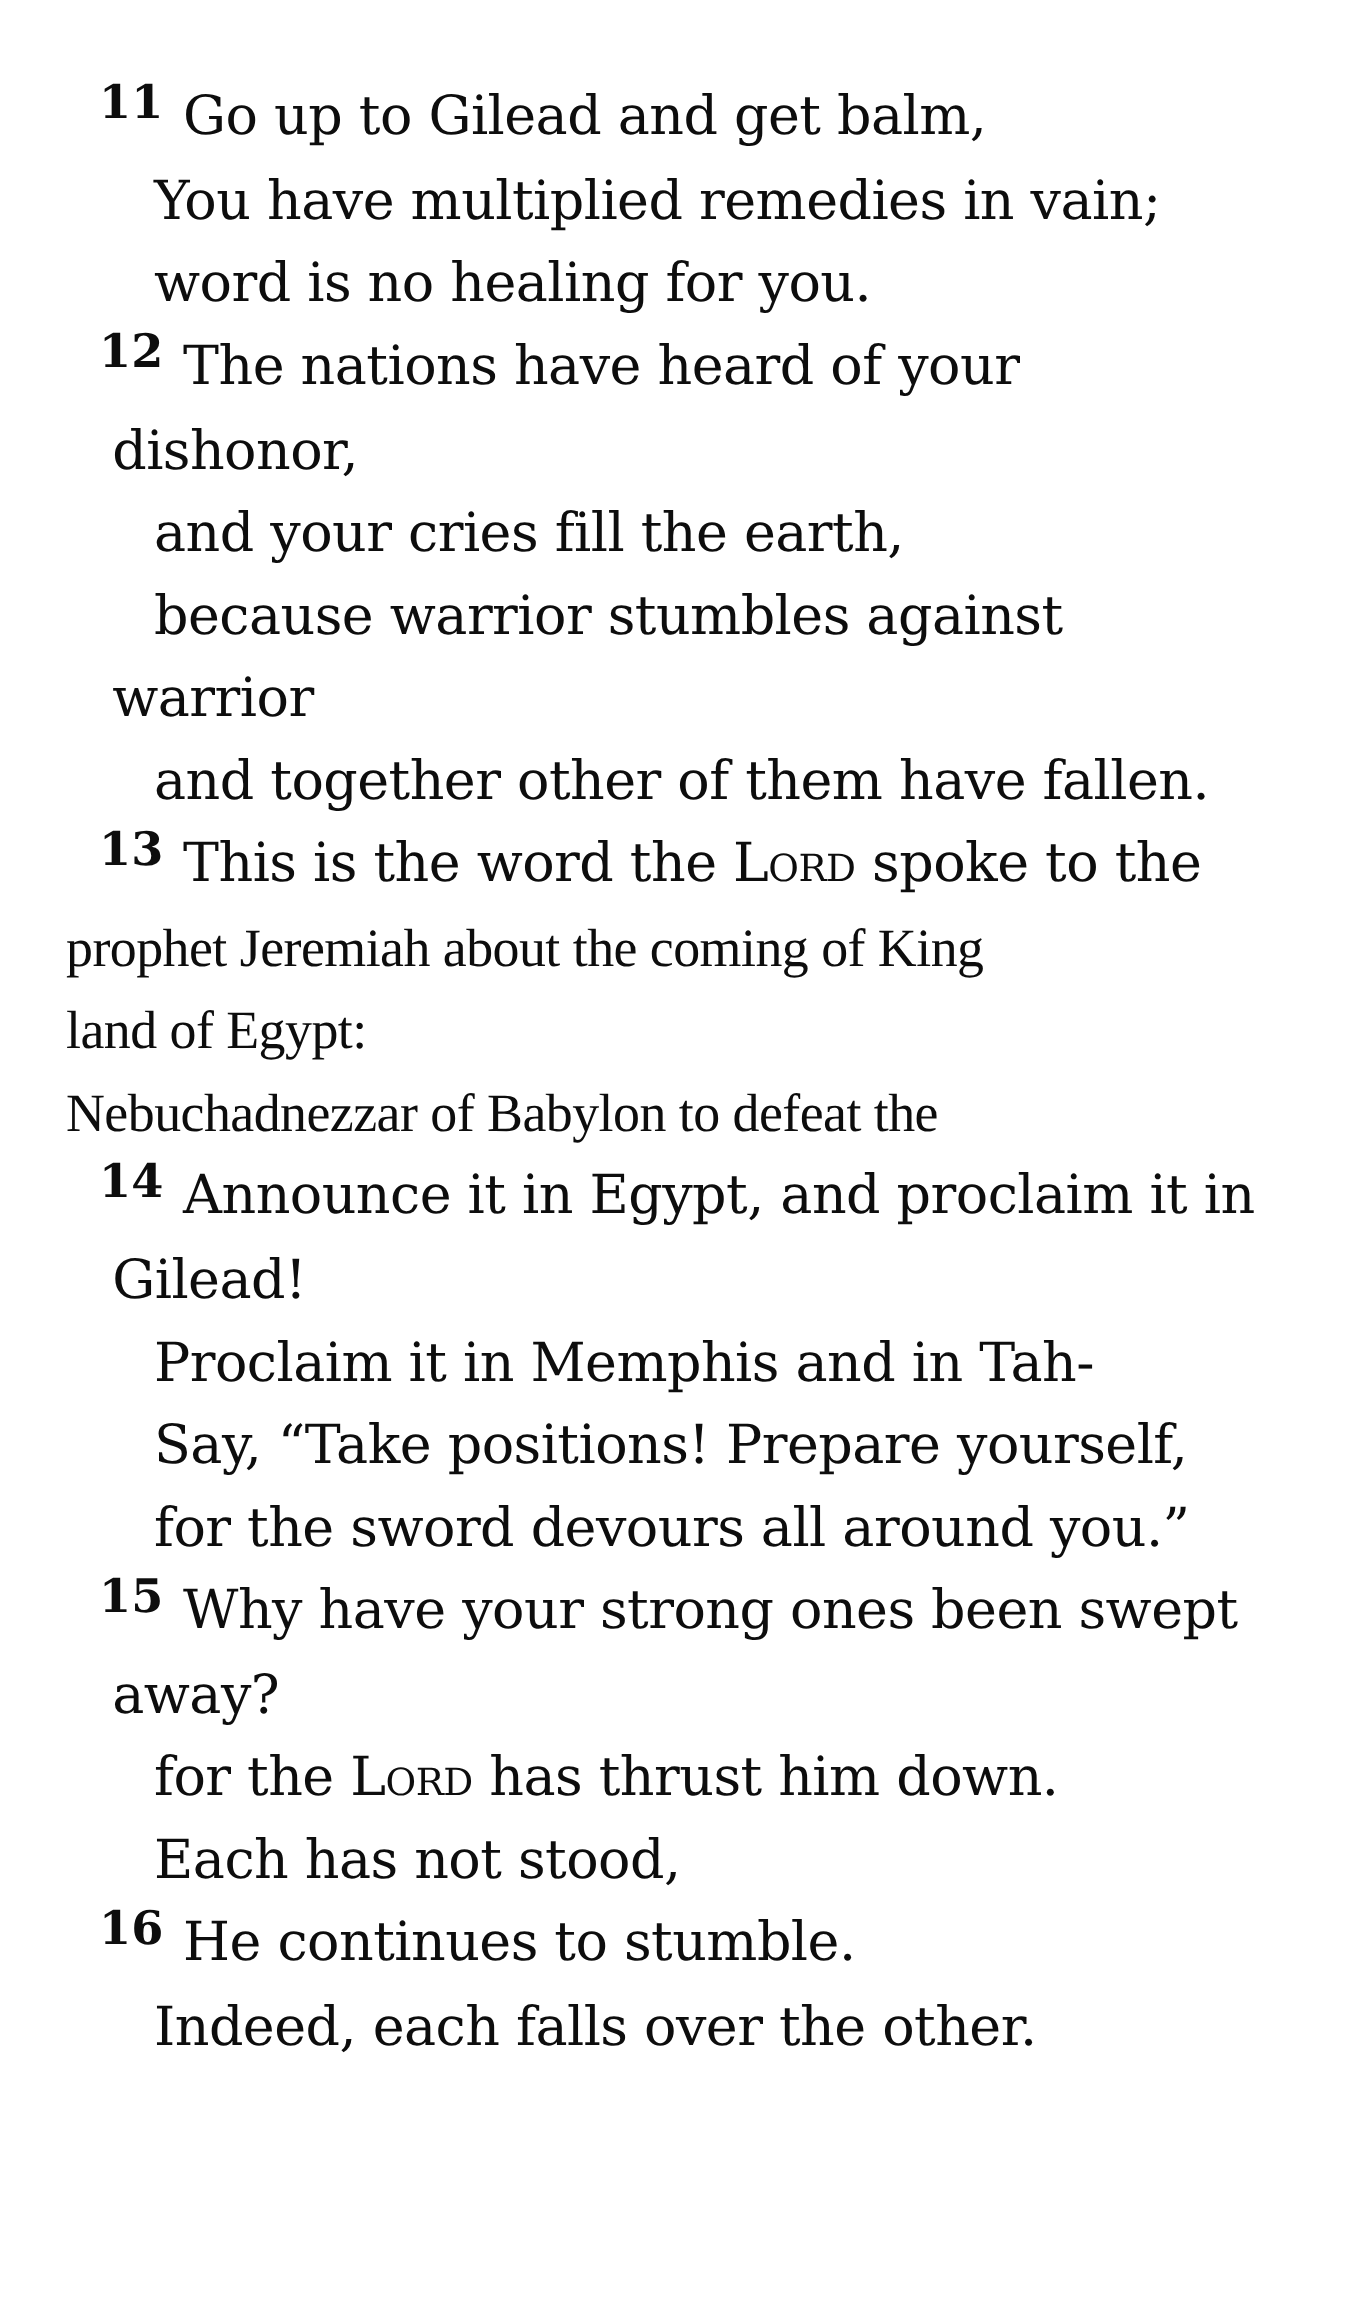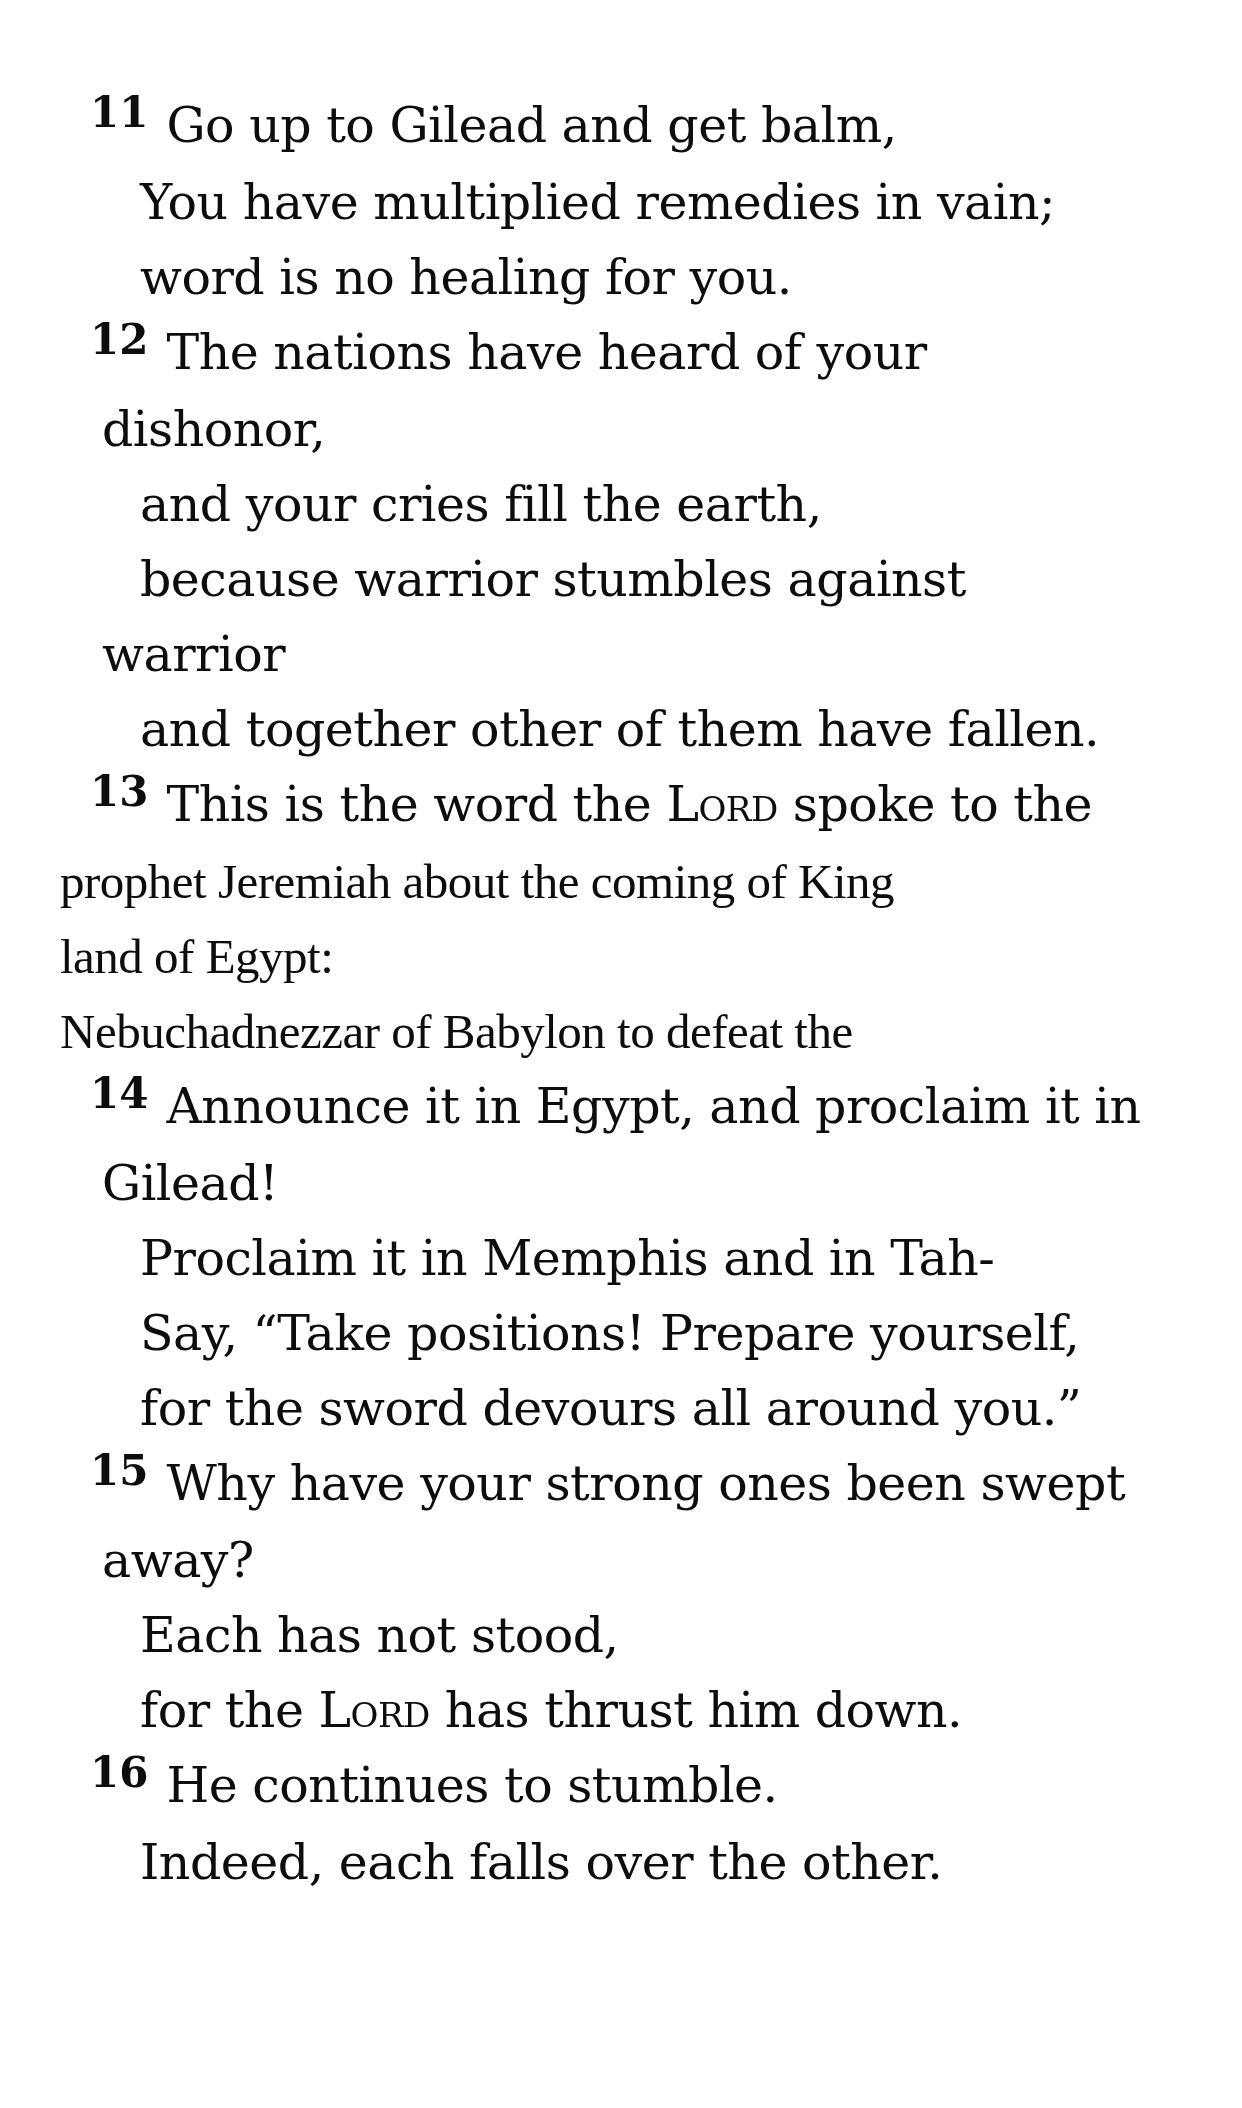--- a/index.html
+++ b/index.html
@@ -11,21 +11,21 @@
     width: 1242px;
     height: 2108px;
     overflow: hidden;
     font-family: "DejaVu Serif", serif;
     color: #0d0d0d;
   }
   .passage {
     box-sizing: border-box;
     width: 1176px;
     height: 2108px;
-    padding-top: 88px;
+    padding-top: 68px;
     padding-right: 40px;
     background: #ffffff;
   }
   .line {
     font-size: 49px;
     line-height: 75px;
     white-space: nowrap;
     letter-spacing: -0.5px;
   }
   
@@ -63,17 +63,17 @@
     <div class="line prose"><span>prophet Jeremiah about the coming of King</span></div>
     <div class="line prose"><span>land of Egypt:</span></div>
     <div class="line prose"><span>Nebuchadnezzar of Babylon to defeat the</span></div>
     <div class="line verse"><span class="vnum">14</span><span>Announce it in Egypt, and proclaim it in</span></div>
     <div class="line wrap"><span>Gilead!</span></div>
     <div class="line poem"><span>Proclaim it in Memphis and in Tah-</span></div>
     <div class="line poem"><span>Say, “Take positions! Prepare yourself,</span></div>
     <div class="line poem"><span>for the sword devours all around you.”</span></div>
     <div class="line verse"><span class="vnum">15</span><span>Why have your strong ones been swept</span></div>
     <div class="line wrap"><span>away?</span></div>
+    <div class="line poem"><span>for the </span><span class="sc">Lord</span><span> has thrust him down.</span></div>
     <div class="line poem"><span>Each has not stood,</span></div>
-    <div class="line poem"><span>for the </span><span class="sc">Lord</span><span> has thrust him down.</span></div>
     <div class="line verse"><span class="vnum">16</span><span>He continues to stumble.</span></div>
     <div class="line poem"><span>Indeed, each falls over the other.</span></div>
   </div>
 
 </body></html>

